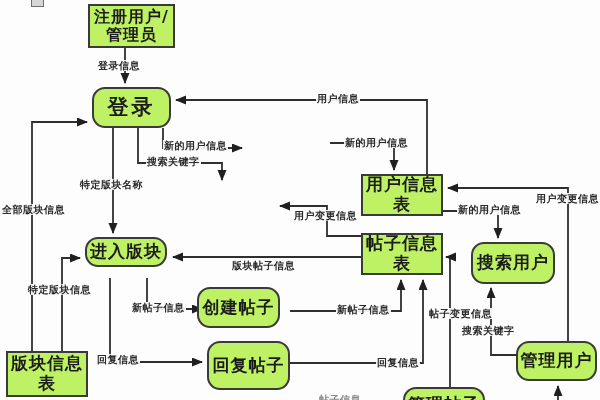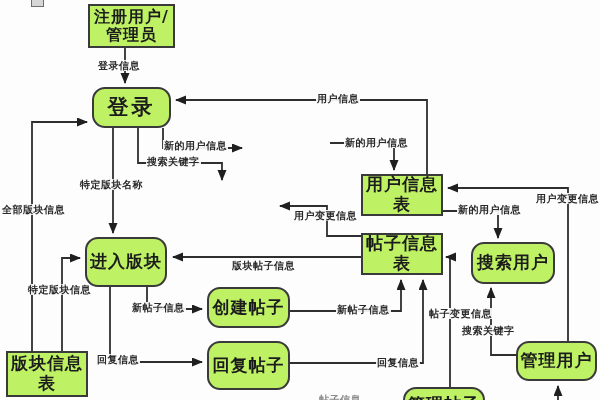--- a/index.html
+++ b/index.html
@@ -84,22 +84,22 @@
   <div class="flabel" style="left:318px;top:394px;color:#8a8a8a">帖子信息</div>
 
   <div class="node external" style="left:88px;top:4px;width:87px;height:44px;font-size:16px">注册用户/
 管理员</div>
   <div class="node process big" style="left:92px;top:87px;width:79px;height:41px">登录</div>
   <div class="node store" style="left:361px;top:174px;width:82px;height:42px">用户信息
 表</div>
   <div class="node store" style="left:361px;top:233px;width:82px;height:42px">帖子信息
 表</div>
   <div class="node process" style="left:471px;top:242px;width:84px;height:42px">搜索用户</div>
-  <div class="node process" style="left:85px;top:237px;width:82px;height:50px">进入版块</div>
-  <div class="node process" style="left:207px;top:287px;width:83px;height:41px">创建帖子</div>
+  <div class="node process" style="left:85px;top:237px;width:82px;height:30px">进入版块</div>
+  <div class="node process" style="left:197px;top:287px;width:83px;height:41px">创建帖子</div>
   <div class="node process" style="left:207px;top:341px;width:83px;height:49px">回复帖子</div>
   <div class="node store" style="left:6px;top:351px;width:82px;height:46px">版块信息
 表</div>
   <div class="node process" style="left:516px;top:341px;width:81px;height:40px">管理用户</div>
   <div class="node process" style="left:403px;top:387px;width:82px;height:34px;border-bottom:none;border-radius:13px 13px 0 0">管理帖子</div>
 
   <div class="artifact"></div>
 
 </div>
 

